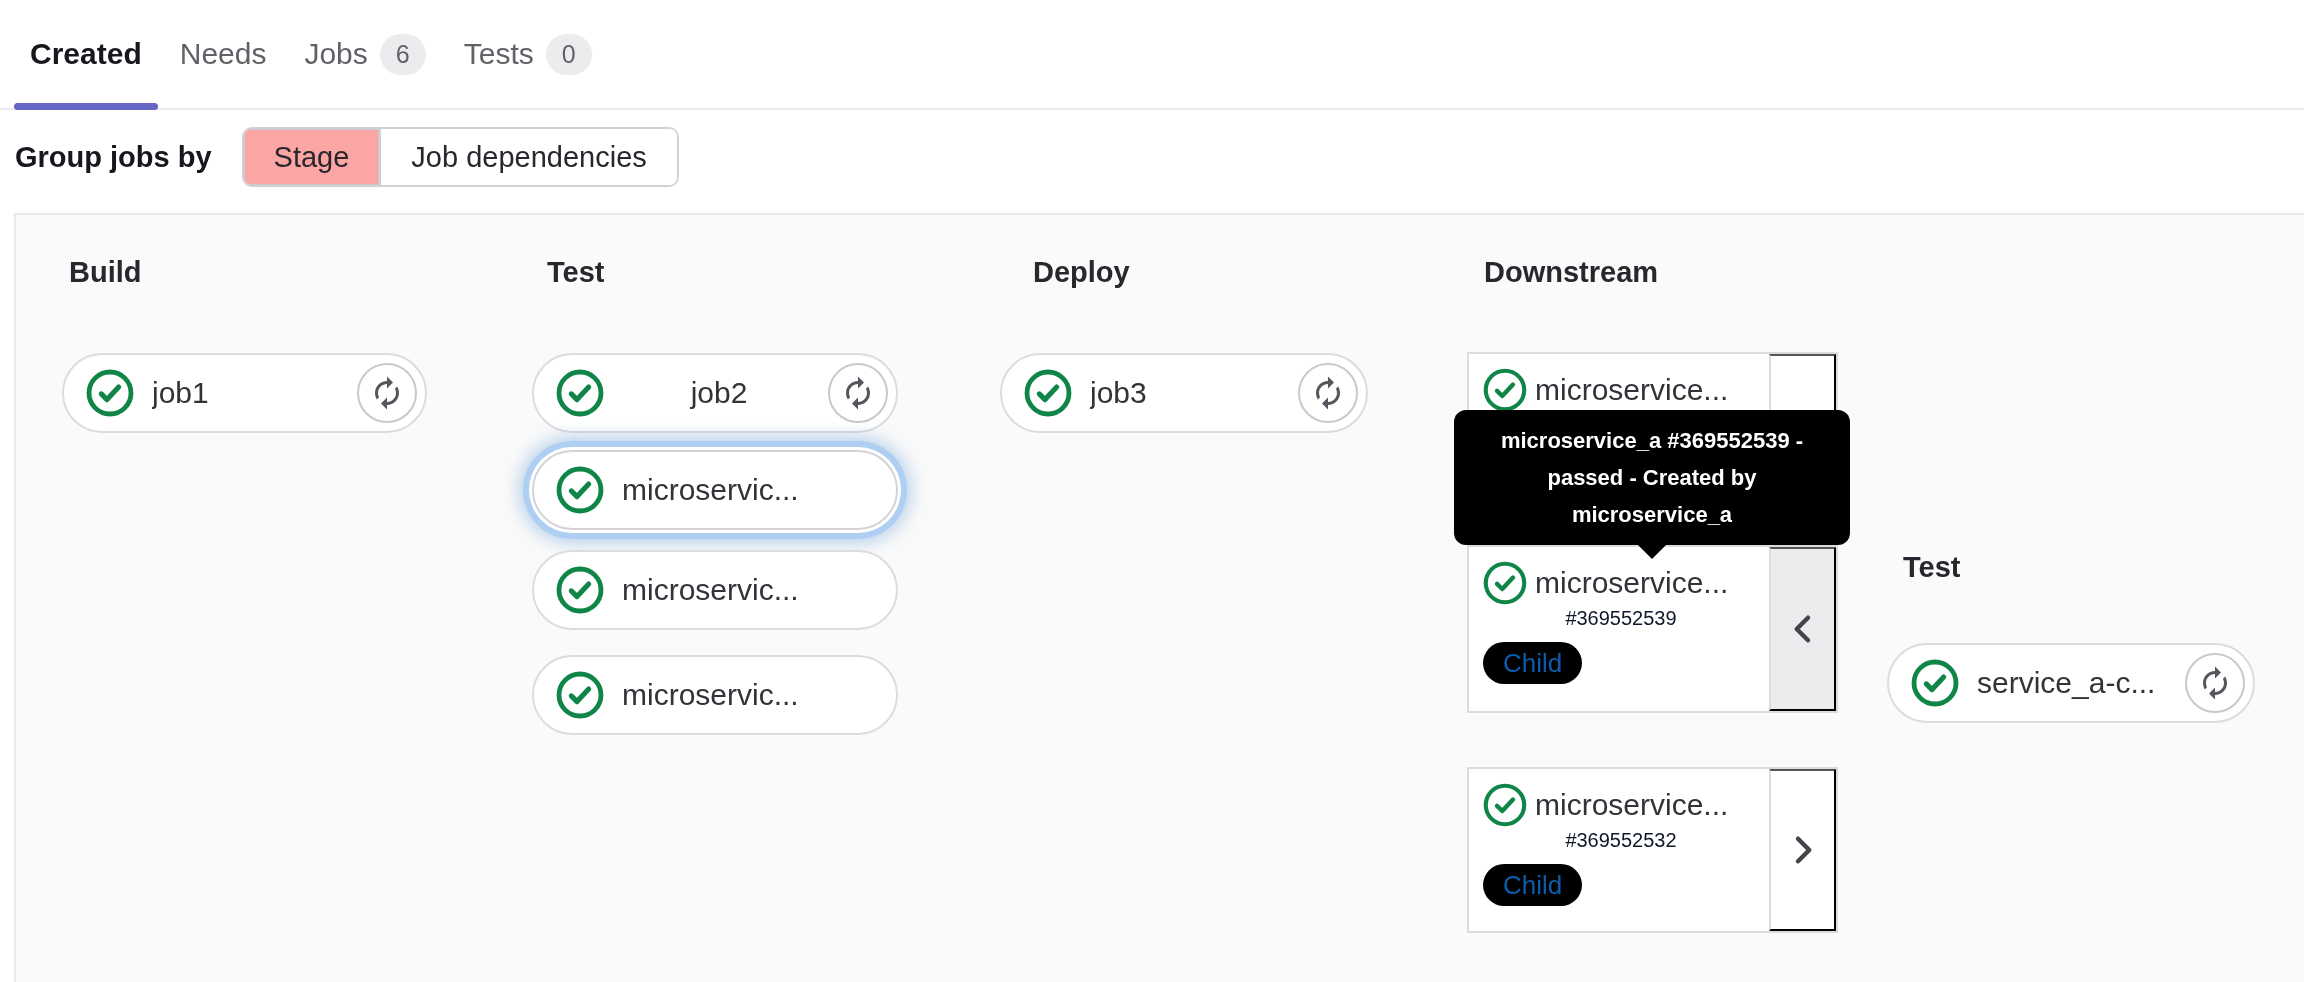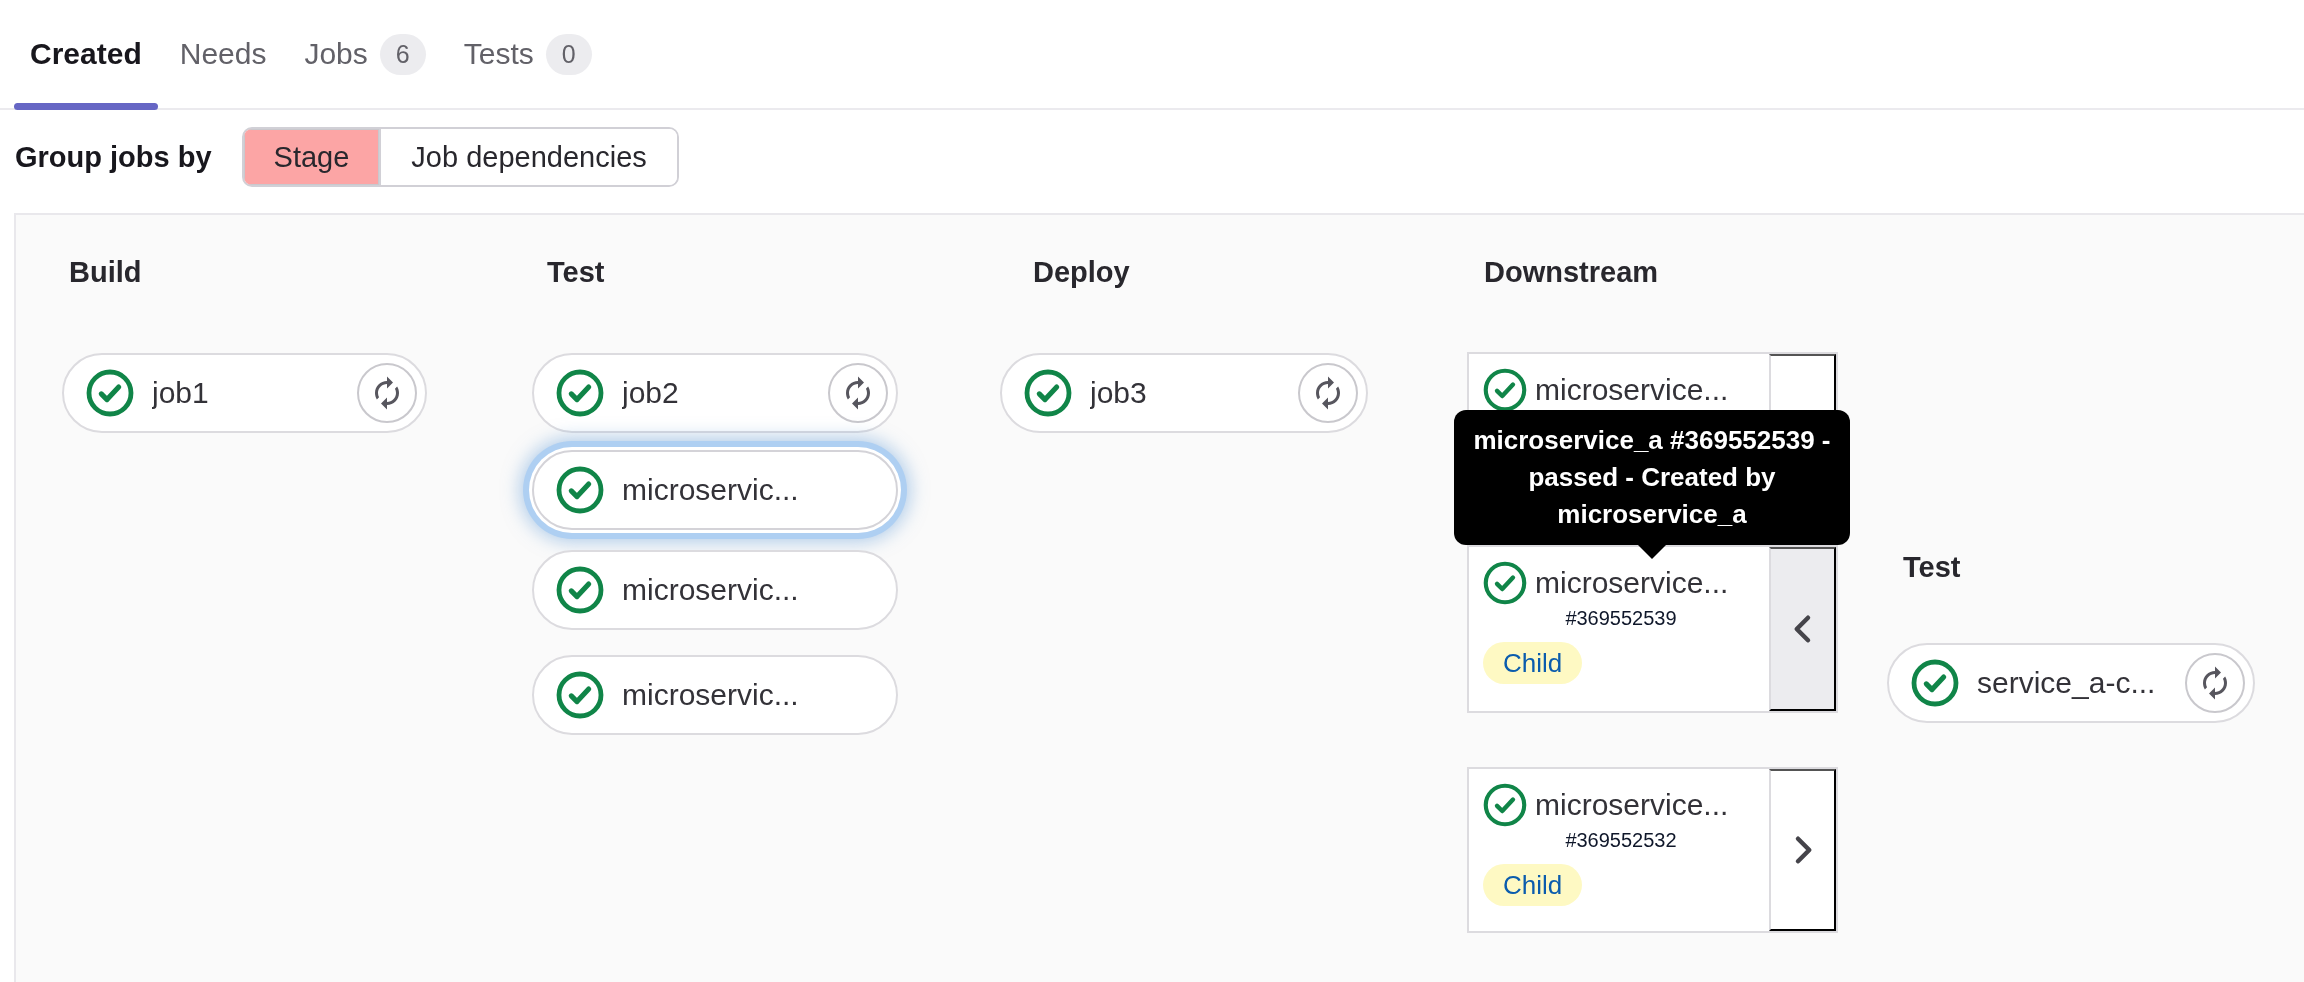--- a/index.html
+++ b/index.html
@@ -66,21 +66,21 @@
     font-size:30px; color:#333238; margin-left:18px; margin-right:12px;
     white-space:nowrap; overflow:hidden; text-overflow:ellipsis; flex:1 1 auto;
   }
   .retry-btn {
     flex:0 0 auto; margin-left:auto; width:60px; height:60px; border-radius:50%;
     background:#fff; border:2px solid #c9c8cd; display:flex; align-items:center;
     justify-content:center; cursor:pointer; padding:0;
   }
   .retry-btn svg { width:36px; height:36px; }
   .pill-job1    { left:62px;   top:353px; width:365px; }
-  .pill-job2    { left:532px;  top:353px; width:366px; }
+  .pill-job2    { left:532px;  top:353px; width:366px;text-align:center; }
   .pill-t2      { left:532px;  top:450px; width:366px;
                   border-color:#d4d3d8;
                   box-shadow:0 0 0 3px #ffffff, 0 0 0 9px #aecff2, 0 0 18px 12px rgba(104,159,217,0.5); }
   .pill-t3      { left:532px;  top:550px; width:366px; }
   .pill-t4      { left:532px;  top:655px; width:366px; }
   .pill-job3    { left:1000px; top:353px; width:368px; }
   .pill-service { left:1887px; top:643px; width:368px; }
 
   
   .ds-card {
@@ -91,35 +91,35 @@
   .card-2 { left:1467px; top:545px; height:168px; }
   .card-3 { left:1467px; top:767px; height:166px; }
   .ds-main { flex:1 1 auto; padding:14px 10px 12px 14px; overflow:hidden; }
   .ds-name-row { display:flex; align-items:center; }
   .ds-name-row .ci-icon { flex:0 0 auto; width:44px; height:44px; }
   .ds-name { font-size:30px; color:#333238; margin-left:8px; white-space:nowrap; overflow:hidden; }
   .ds-link-row { text-align:center; margin-top:2px; }
   .ds-link { font-size:20px; color:#0f172a; text-decoration:none; cursor:pointer; }
   .ds-badge-row { margin-top:12px; }
   .child-badge {
-    display:inline-block; background:#fef9c3; color:#0b5cad; font-size:26px;
+    display:inline-block; background:#000000; color:#0b5cad; font-size:26px;
     line-height:1; padding:8px 20px; border-radius:22px;
   }
   .ds-expand {
     flex:0 0 67px; border-left:2px solid #dcdbdf; background:#fff;
     display:flex; align-items:center; justify-content:center; cursor:pointer; padding:0;
   }
   .ds-expand.pressed { background:#ececef; }
   .ds-expand svg { width:40px; height:40px; }
 
   
   .gl-tooltip {
     position:absolute; left:1454px; top:410px; width:396px; min-height:128px;
     background:#000; color:#fff; border-radius:12px; padding:12px 10px;
-    font-size:26px; font-weight:600; line-height:37px; text-align:center; z-index:10;
+    font-size:22px; font-weight:600; line-height:37px; text-align:center; z-index:10;
   }
   .gl-tooltip::after {
     content:""; position:absolute; top:100%; left:50%; margin-left:-14px;
     border:14px solid transparent; border-top-color:#000;
   }
 </style>
 </head>
 <body>
 
 <div class="page">

